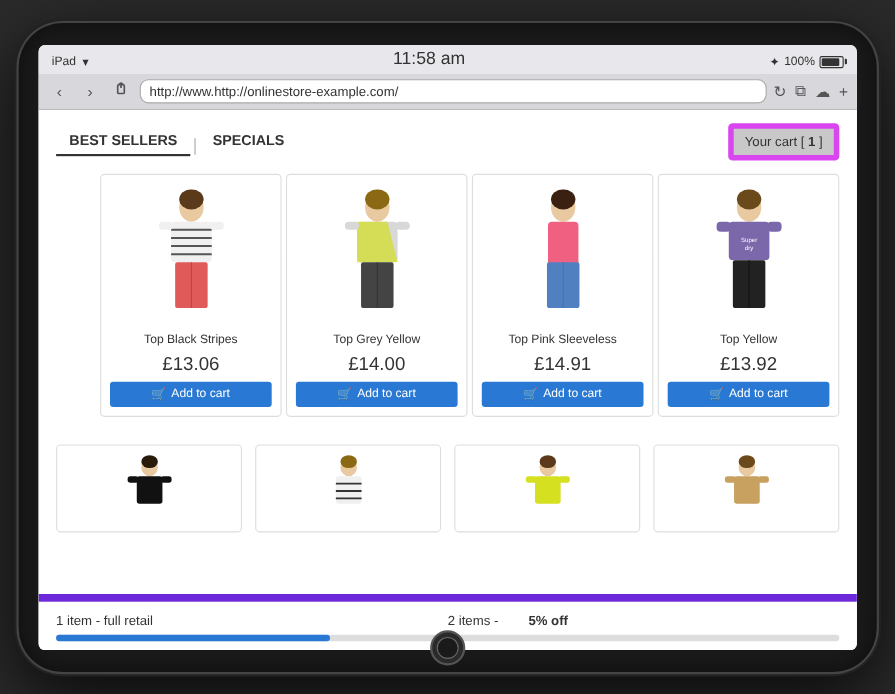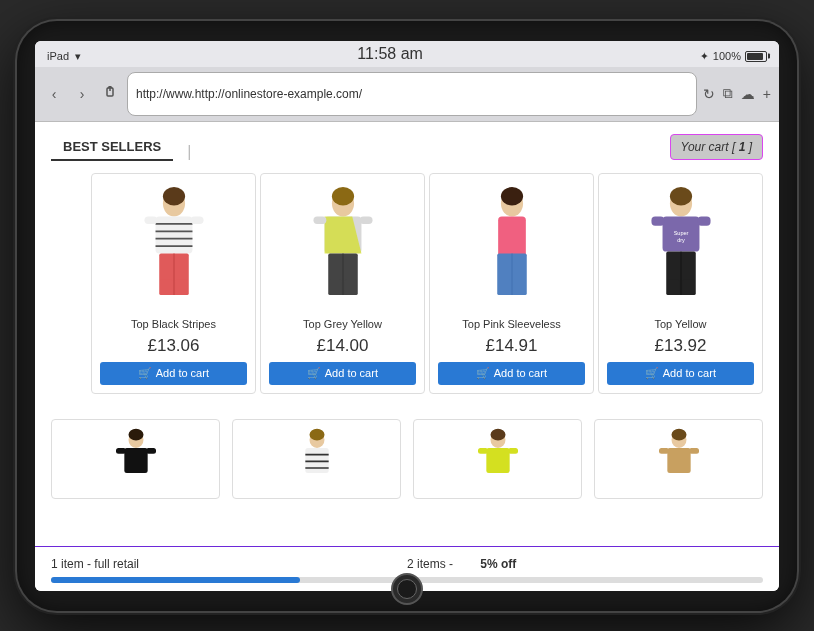--- a/index.html
+++ b/index.html
@@ -106,21 +106,21 @@
       justify-content: center;
       color: #555;
       font-size: 14px;
       cursor: pointer;
     }
     .url-bar {
       flex: 1;
       background: #fff;
       border: 1px solid #aaa;
       border-radius: 8px;
-      padding: 14px 8px;
+      padding: 3px 8px;
       font-size: 12px;
       color: #333;
       display: flex;
       align-items: flex-end;
     }
     .browser-actions {
       display: flex;
       align-items: center;
       gap: 8px;
       color: #555;
@@ -139,43 +139,42 @@
 
     
     .shop-header {
       display: flex;
       justify-content: space-between;
       align-items: center;
       margin-bottom: 12px;
     }
     .nav-tabs {
       display: flex;
-      gap: 12px;
+      gap: 0;
       align-items: flex-end;
     }
     .nav-tab {
       padding: 5px 12px;
       font-size: 13px;
       font-weight: 600;
       cursor: pointer;
       color: #333;
       border-bottom: 2px solid transparent;
     }
     .nav-tab.active {
       border-bottom: 2px solid #333;
     }
     .cart-btn {
       background: #c8c8c8;
-      border: 1px solid #d946ef;
+      border: 5px solid #d946ef;
       border-radius: 4px;
       padding: 5px 10px;
       font-size: 12px;
       cursor: pointer;
       color: #333;
-      font-style: italic;
     }
     .cart-count {
       font-weight: bold;
     }
 
     
     .product-grid {
       display: grid;
       grid-template-columns: repeat(4, 1fr);
       gap: 4px;
@@ -248,21 +247,21 @@
       width: 100%;
       height: 80px;
       display: flex;
       align-items: flex-start;
       justify-content: center;
     }
 
     
     .promo-bar {
       background: rgba(255,255,255,0.95);
-      border-top: 1px solid #6d28d9;
+      border-top: 7px solid #6d28d9;
       padding: 8px 16px 4px 16px;
     }
     .promo-tiers {
       display: flex;
       gap: 0;
       margin-bottom: 4px;
     }
     .promo-tier {
       flex: 1;
       font-size: 12px;
@@ -352,20 +351,21 @@
         <span class="add-btn">+</span>
       </div>
     </div>
 
     <div class="content-area">
 
       <div class="shop-header">
         <div class="nav-tabs">
           <div class="nav-tab active">BEST SELLERS</div>
           <span style="color:#bbb;padding:0 2px;">|</span>
+          <div class="nav-tab">SPECIALS</div>
         </div>
         <button class="cart-btn">
           <span>Your cart</span>
           <span> [ </span>
           <span class="cart-count">1</span>
           <span> ]</span>
         </button>
       </div>
 
       <div class="product-grid">

